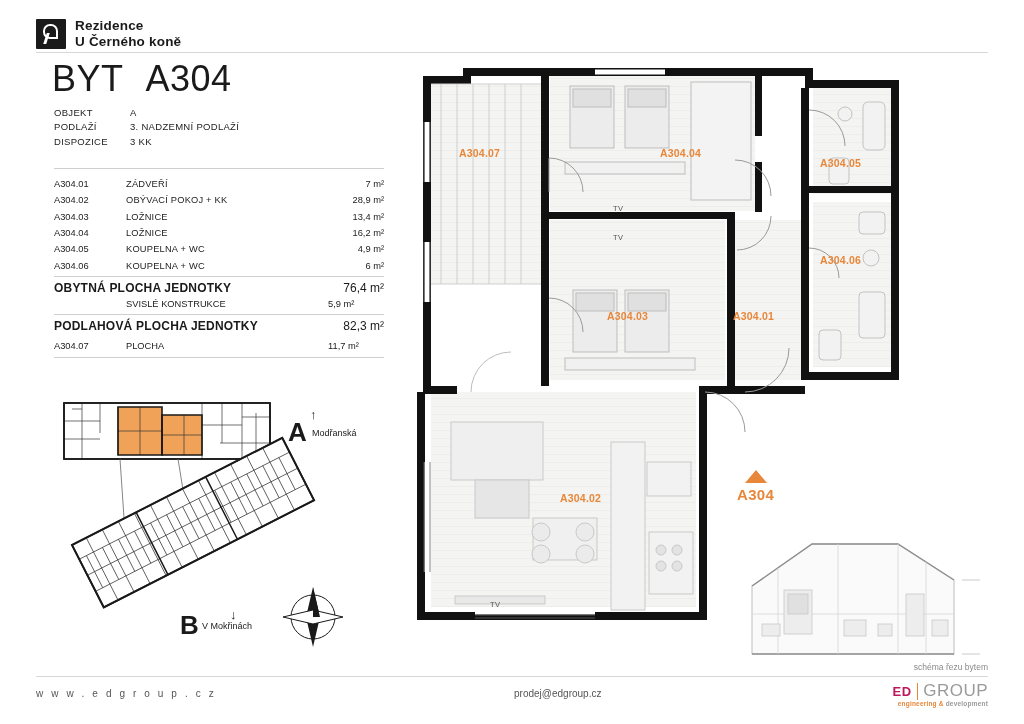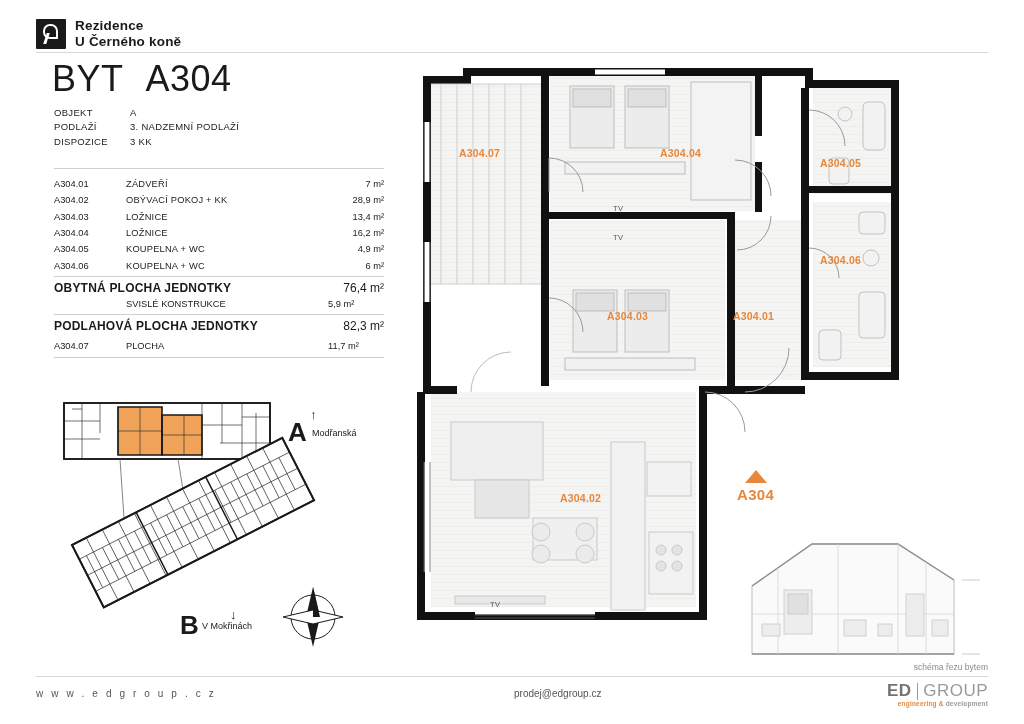--- a/index.html
+++ b/index.html
@@ -61,21 +61,21 @@
   .marker .tri{width:0;height:0;border-left:11px solid transparent;border-right:11px solid transparent;border-bottom:13px solid #e8873a;margin:0 auto;}
   .marker .lbl{margin-top:3px;font-size:15px;font-weight:bold;color:#e8873a;letter-spacing:.3px;}
 
   .section{position:absolute;left:748px;top:528px;width:244px;height:130px;}
   .seccap{position:absolute;right:36px;top:662px;font-size:8.5px;color:#8a8a8a;}
 
   
   .foot-left{position:absolute;left:36px;top:688px;font-size:10px;letter-spacing:2.6px;color:#555;}
   .foot-mid{position:absolute;left:491px;top:688px;font-size:10px;color:#555;padding-left:23px;}
   .foot-logo{position:absolute;right:36px;top:681px;display:flex;align-items:center;gap:5px;}
-  .fl-ed{font-size:17px;font-weight:bold;color:#737373;letter-spacing:.5px;}
+  .fl-ed{font-size:13px;font-weight:bold;color:#be185d;letter-spacing:.5px;}
   .fl-bar{width:1.5px;height:17px;background:#e8873a;}
   .fl-group{font-size:17px;color:#9a9a9a;letter-spacing:.5px;}
   .fl-sub{position:absolute;right:36px;top:700px;font-size:6.5px;letter-spacing:.2px;}
   .fl-sub .o{color:#e8873a;font-weight:bold;}
   .fl-sub .g{color:#9a9a9a;font-weight:bold;}
 </style>
 </head>
 <body>
 
 <div class="sheet">

